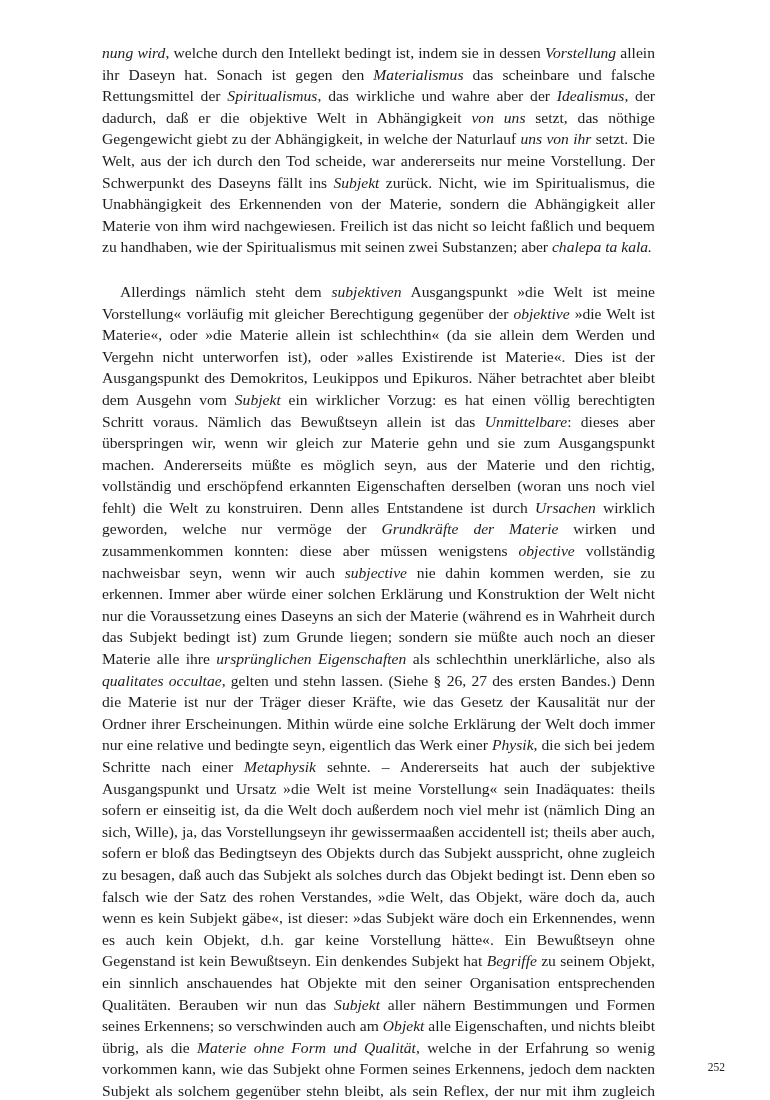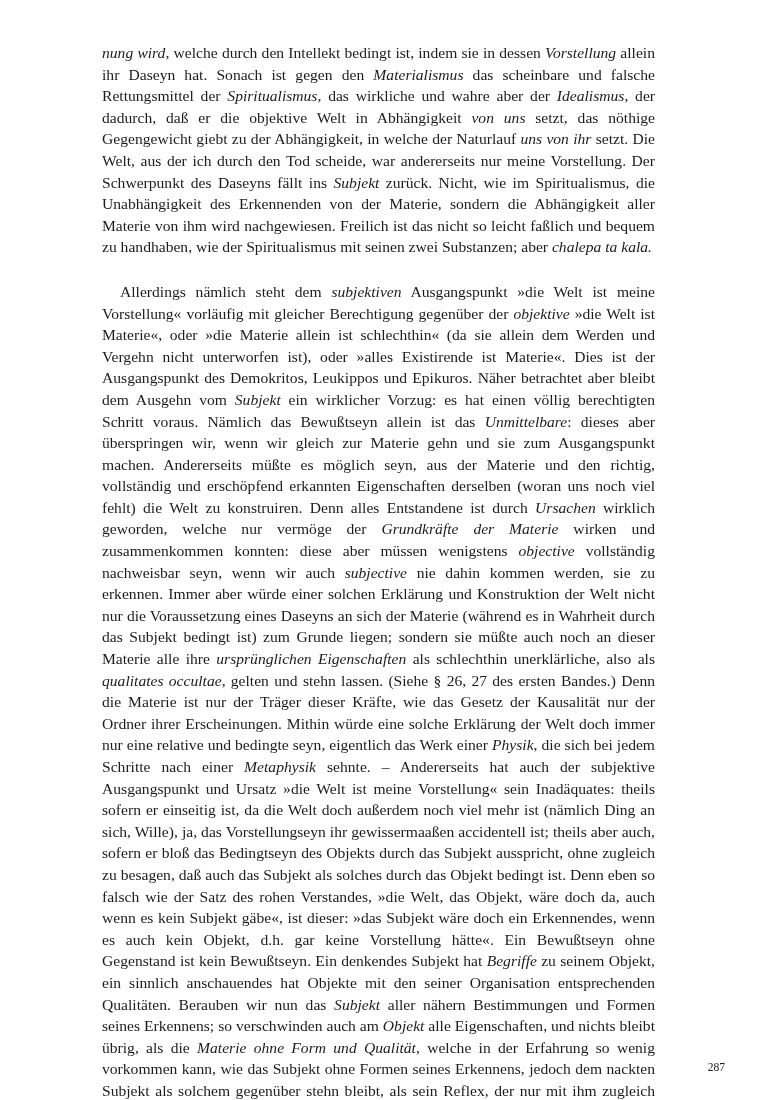--- a/index.html
+++ b/index.html
@@ -42,14 +42,14 @@
   }
 </style>
 </head>
 <body>
 
 <div class="page">
   <div class="textblock">
       <p class="para"><em>nung wird</em><span>, welche durch den Intellekt bedingt ist, indem sie in dessen </span><em>Vorstellung</em><span> allein ihr Daseyn hat. Sonach ist gegen den </span><em>Materialismus</em><span> das scheinbare und falsche Rettungsmittel der </span><em>Spiritualismus</em><span>, das wirkliche und wahre aber der </span><em>Idealismus</em><span>, der dadurch, daß er die objektive Welt in Abhängigkeit </span><em>von uns</em><span> setzt, das nöthige Gegengewicht giebt zu der Abhängigkeit, in welche der Naturlauf </span><em>uns von ihr</em><span> setzt. Die Welt, aus der ich durch den Tod scheide, war andererseits nur meine Vorstellung. Der Schwerpunkt des Daseyns fällt ins </span><em>Subjekt</em><span> zurück. Nicht, wie im Spiritualismus, die Unabhängigkeit des Erkennenden von der Materie, sondern die Abhängigkeit aller Materie von ihm wird nachgewiesen. Freilich ist das nicht so leicht faßlich und bequem zu handhaben, wie der Spiritualismus mit seinen zwei Substanzen; aber </span><em>chalepa ta kala.</em></p>
       <p class="para indent"><span>Allerdings nämlich steht dem </span><em>subjektiven</em><span> Ausgangspunkt »die Welt ist meine Vorstellung« vorläufig mit gleicher Berechtigung gegenüber der </span><em>objektive</em><span> »die Welt ist Materie«, oder »die Materie allein ist schlechthin« (da sie allein dem Werden und Vergehn nicht unterworfen ist), oder »alles Existirende ist Materie«. Dies ist der Ausgangspunkt des Demokritos, Leukippos und Epikuros. Näher betrachtet aber bleibt dem Ausgehn vom </span><em>Subjekt</em><span> ein wirklicher Vorzug: es hat einen völlig berechtigten Schritt voraus. Nämlich das Bewußtseyn allein ist das </span><em>Unmittelbare</em><span>: dieses aber überspringen wir, wenn wir gleich zur Materie gehn und sie zum Ausgangspunkt machen. Andererseits müßte es möglich seyn, aus der Materie und den richtig, vollständig und erschöpfend erkannten Eigenschaften derselben (woran uns noch viel fehlt) die Welt zu konstruiren. Denn alles Entstandene ist durch </span><em>Ursachen</em><span> wirklich geworden, welche nur vermöge der </span><em>Grundkräfte der Materie</em><span> wirken und zusammenkommen konnten: diese aber müssen wenigstens </span><em>objective</em><span> vollständig nachweisbar seyn, wenn wir auch </span><em>subjective</em><span> nie dahin kommen werden, sie zu erkennen. Immer aber würde einer solchen Erklärung und Konstruktion der Welt nicht nur die Voraussetzung eines Daseyns an sich der Materie (während es in Wahrheit durch das Subjekt bedingt ist) zum Grunde liegen; sondern sie müßte auch noch an dieser Materie alle ihre </span><em>ursprünglichen Eigenschaften</em><span> als schlechthin unerklärliche, also als </span><em>qualitates occultae</em><span>, gelten und stehn lassen. (Siehe § 26, 27 des ersten Bandes.) Denn die Materie ist nur der Träger dieser Kräfte, wie das Gesetz der Kausalität nur der Ordner ihrer Erscheinungen. Mithin würde eine solche Erklärung der Welt doch immer nur eine relative und bedingte seyn, eigentlich das Werk einer </span><em>Physik</em><span>, die sich bei jedem Schritte nach einer </span><em>Metaphysik</em><span> sehnte. – Andererseits hat auch der subjektive Ausgangspunkt und Ursatz »die Welt ist meine Vorstellung« sein Inadäquates: theils sofern er einseitig ist, da die Welt doch außerdem noch viel mehr ist (nämlich Ding an sich, Wille), ja, das Vorstellungseyn ihr gewissermaaßen accidentell ist; theils aber auch, sofern er bloß das Bedingtseyn des Objekts durch das Subjekt ausspricht, ohne zugleich zu besagen, daß auch das Subjekt als solches durch das Objekt bedingt ist. Denn eben so falsch wie der Satz des rohen Verstandes, »die Welt, das Objekt, wäre doch da, auch wenn es kein Subjekt gäbe«, ist dieser: »das Subjekt wäre doch ein Erkennendes, wenn es auch kein Objekt, d.h. gar keine Vorstellung hätte«. Ein Bewußtseyn ohne Gegenstand ist kein Bewußtseyn. Ein denkendes Subjekt hat </span><em>Begriffe</em><span> zu seinem Objekt, ein sinnlich anschauendes hat Objekte mit den seiner Organisation entsprechenden Qualitäten. Berauben wir nun das </span><em>Subjekt</em><span> aller nähern Bestimmungen und Formen seines Erkennens; so verschwinden auch am </span><em>Objekt</em><span> alle Eigenschaften, und nichts bleibt übrig, als die </span><em>Materie ohne Form und Qualität</em><span>, welche in der Erfahrung so wenig vorkommen kann, wie das Subjekt ohne Formen seines Erkennens, jedoch dem nackten Subjekt als solchem gegenüber stehn bleibt, als sein Reflex, der nur mit ihm zugleich verschwinden kann. Wenn auch der Mate-</span></p>
     </div>
-  <div class="page-number">287</div>
+  <div class="page-number">252</div>
 </div>
 
 </body></html>

